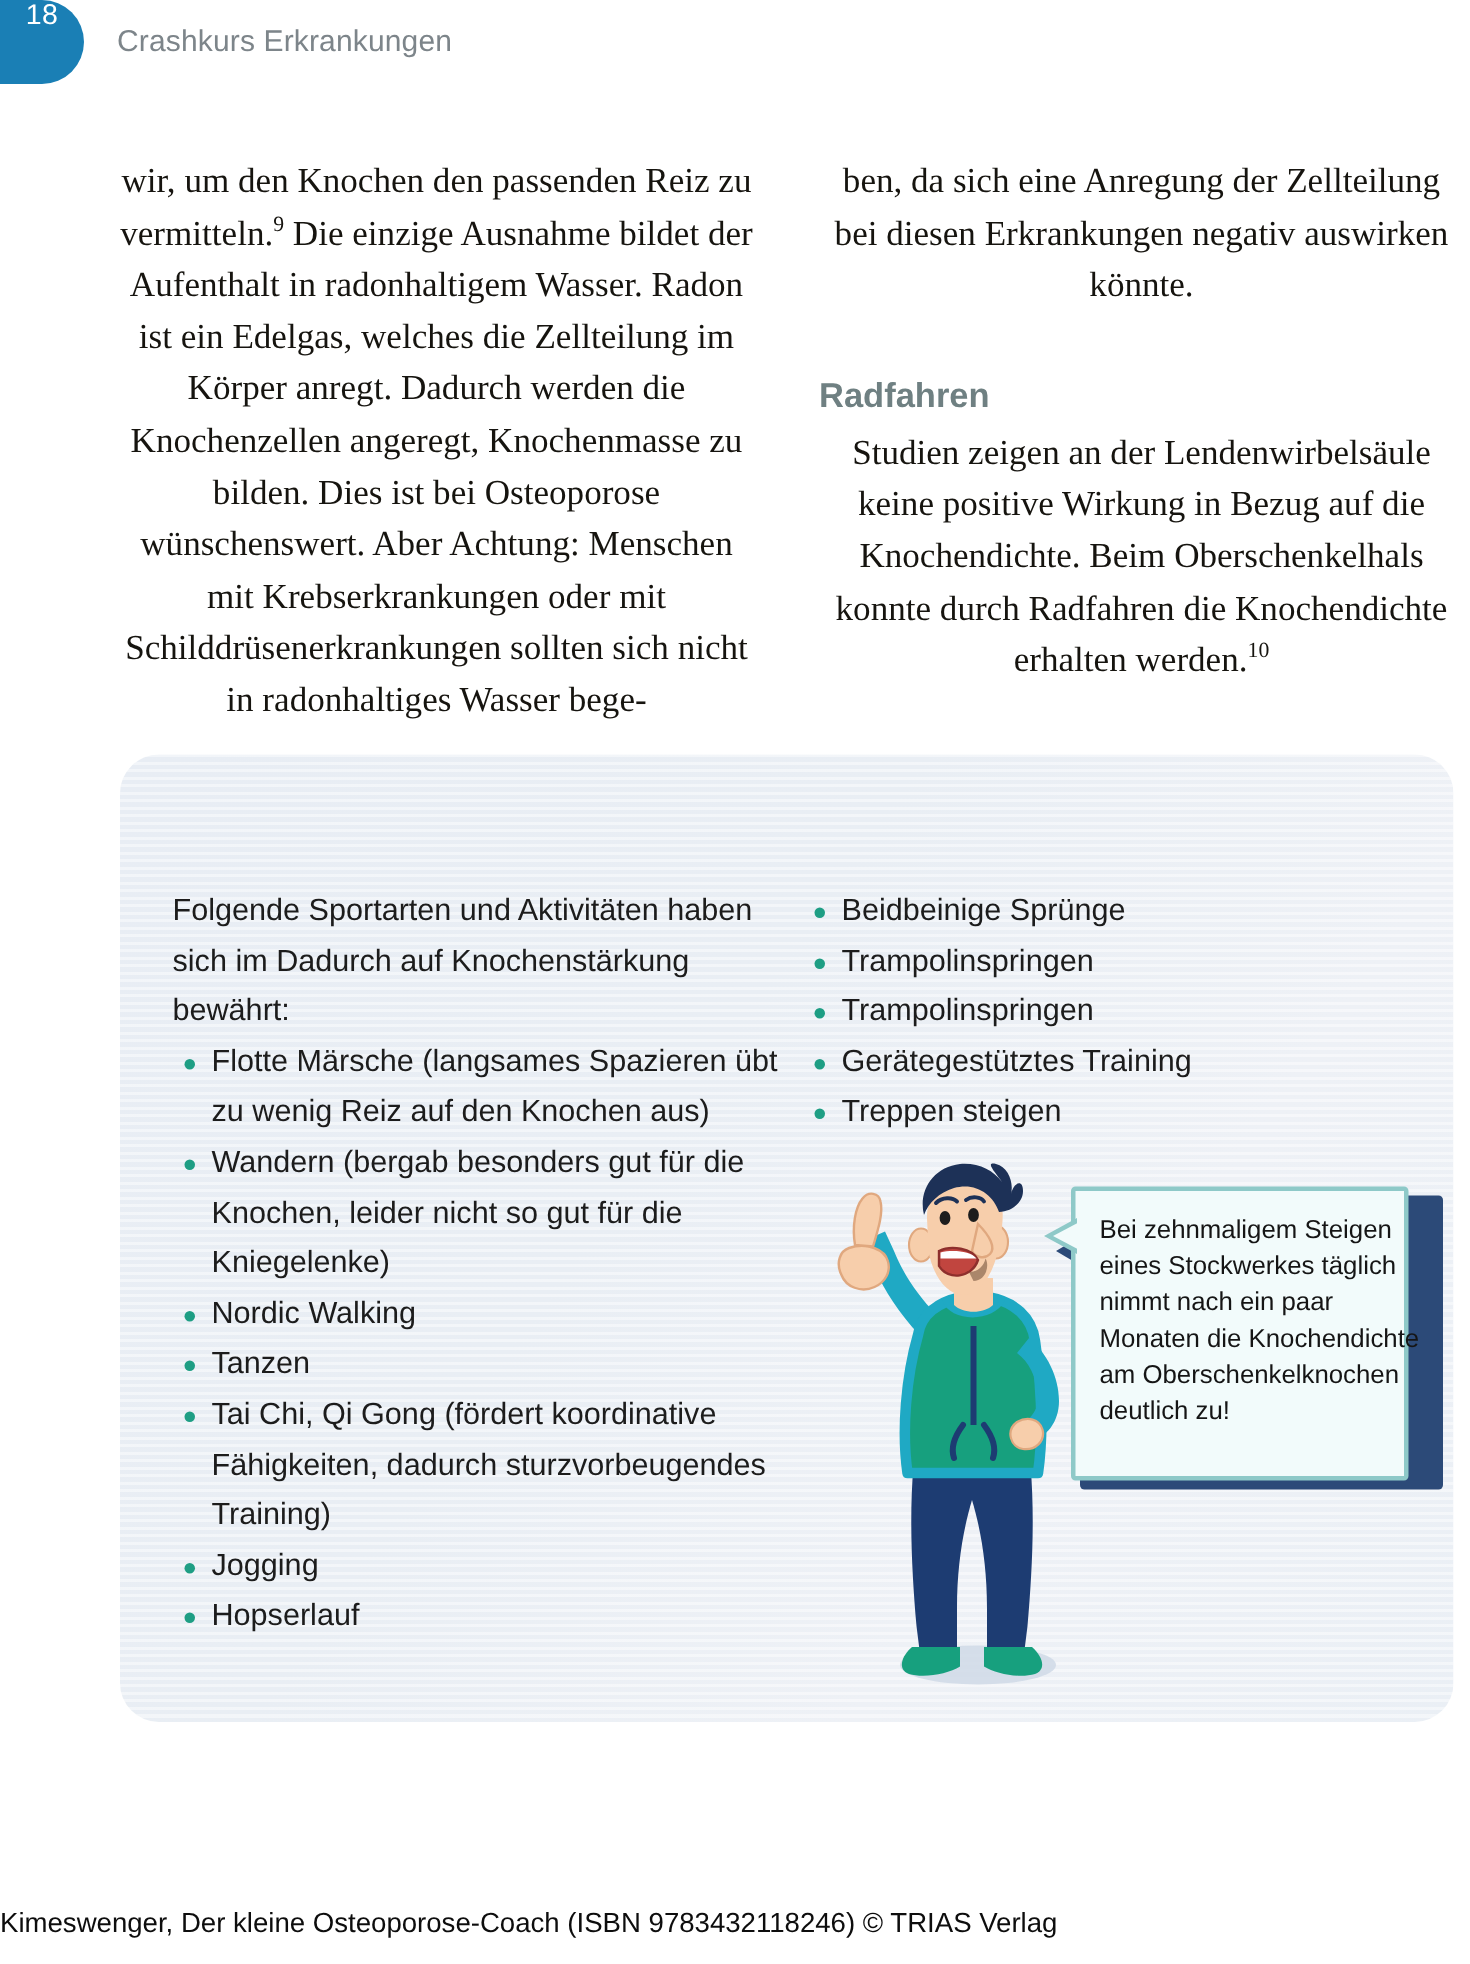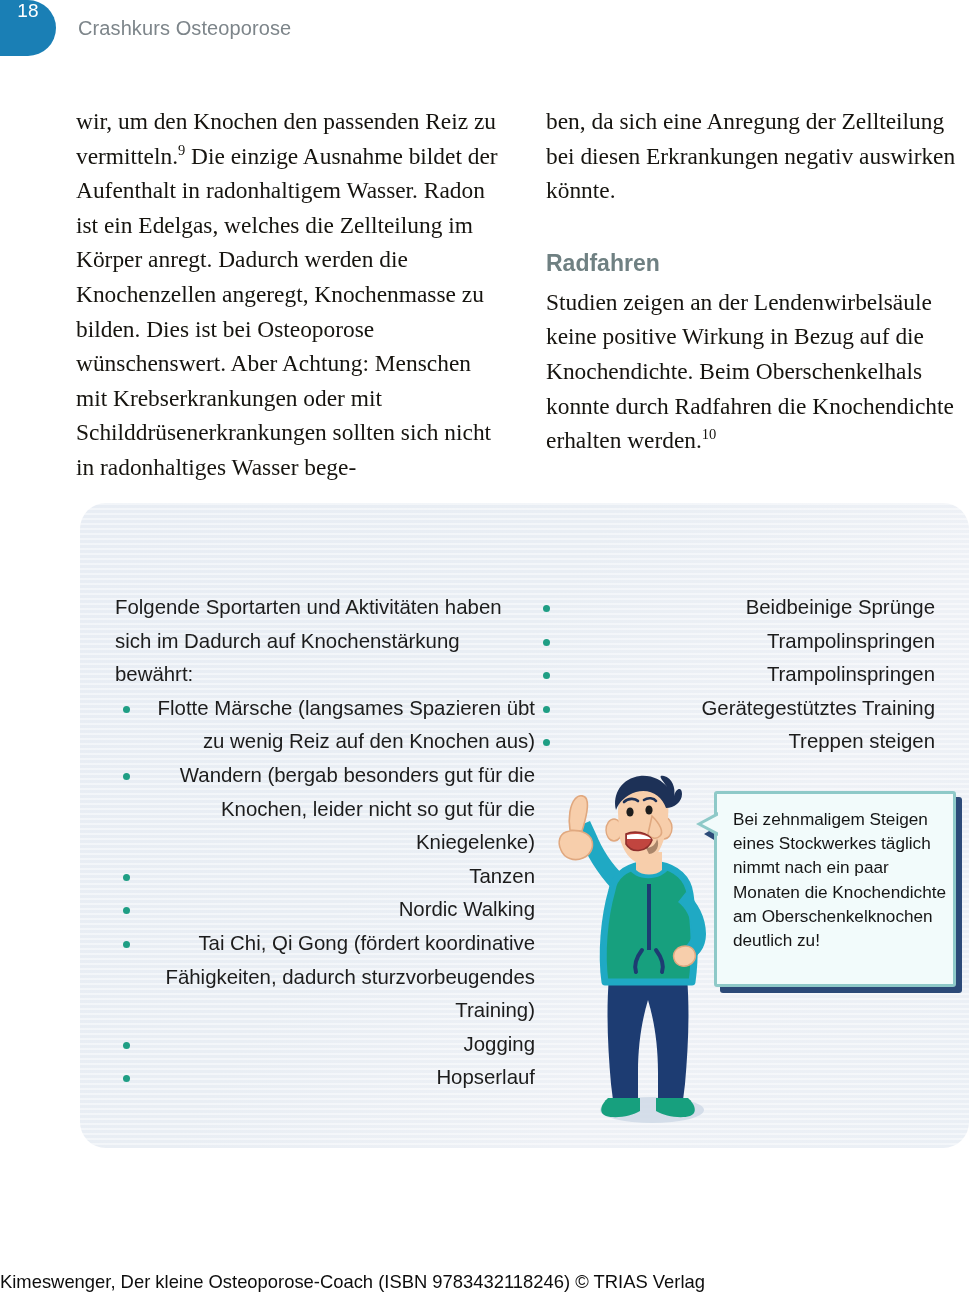--- a/index.html
+++ b/index.html
@@ -50,21 +50,21 @@
     top: 104px;
     width: 430px;
     font-family: "Liberation Serif", serif;
     font-size: 23.4px;
     line-height: 34.6px;
     color: #16140f;
   }
   .col-left  { left: 76px; }
   .col-right { left: 546px; }
 
-  .col p { margin: 0; }
+  .col p { margin: 0; text-align: center; }
   .col sup {
     font-size: 0.62em;
     vertical-align: super;
     line-height: 0;
   }
 
   .subhead {
     font-family: "Liberation Sans", sans-serif;
     font-size: 23px;
     color: #6f8082;
@@ -109,21 +109,20 @@
   .info-col-left  { left: 35px; top: 88px;  width: 420px; }
   .info-col-right { left: 455px; top: 88px; width: 400px; }
 
   .info-intro { margin: 0 0 0 0; }
 
   ul.bullets { list-style: none; margin: 0; padding: 0; }
   ul.bullets > li {
     position: relative;
     padding-left: 26px;
     margin: 0;
-    text-align: right;
   }
   ul.bullets > li::before {
     content: "";
     position: absolute;
     left: 8px;
     top: 14px;
     width: 7px;
     height: 7px;
     border-radius: 50%;
     background: #1e9e84;
@@ -161,21 +160,21 @@
     top: 24px;
     width: 0; height: 0;
     border-top: 13px solid transparent;
     border-bottom: 13px solid transparent;
     border-right: 22px solid #2c4a78;
   }
   .bubble {
     position: absolute;
     left: 0px;
     top: 0px;
-    width: 242px;
+    width: 225px;
     height: 196px;
     background: #f2fbfb;
     border: 3px solid #8ec9c8;
     border-radius: 3px;
   }
   .bubble-tail {
     position: absolute;
     left: -21px;
     top: 18px;
     width: 0; height: 0;
@@ -213,41 +212,41 @@
     color: #0d0d0d;
     font-family: "Liberation Sans", sans-serif;
   }
 </style>
 </head>
 <body>
 
 <div class="page-tab">
   <span class="page-tab-number">18</span>
 </div>
-<div class="running-head">Crashkurs Osteoporose</div>
+<div class="running-head">Crashkurs Erkrankungen</div>
 
 <div class="col col-left">
   <p><span>wir, um den Knochen den passenden Reiz zu vermitteln.</span><sup>9</sup><span> Die einzige Ausnahme bildet der Aufenthalt in radonhaltigem Wasser. Radon ist ein Edelgas, welches die Zellteilung im Körper anregt. Dadurch werden die Knochenzellen angeregt, Knochenmasse zu bilden. Dies ist bei Osteoporose wünschenswert. Aber Achtung: Menschen mit Krebserkrankungen oder mit Schilddrüsenerkrankungen sollten sich nicht in radonhaltiges Wasser bege-</span></p>
 </div>
 
 <div class="col col-right">
   <p>ben, da sich eine Anregung der Zellteilung bei diesen Erkrankungen negativ auswirken könnte.</p>
   <h2 class="subhead">Radfahren</h2>
   <p><span>Studien zeigen an der Lendenwirbelsäule keine positive Wirkung in Bezug auf die Knochendichte. Beim Oberschenkelhals konnte durch Radfahren die Knochendichte erhalten werden.</span><sup>10</sup></p>
 </div>
 
 <div class="info-box">
 
   <div class="info-col info-col-left">
     <p class="info-intro">Folgende Sportarten und Aktivitäten haben sich im Dadurch auf Knochenstärkung bewährt:</p>
     <ul class="bullets">
       <li>Flotte Märsche (langsames Spazieren übt zu wenig Reiz auf den Knochen aus)</li>
       <li>Wandern (bergab besonders gut für die Knochen, leider nicht so gut für die Kniegelenke)</li>
+      <li>Nordic Walking</li>
       <li>Tanzen</li>
-      <li>Nordic Walking</li>
       <li>Tai Chi, Qi Gong (fördert koordinative Fähigkeiten, dadurch sturzvorbeugendes Training)</li>
       <li>Jogging</li>
       <li>Hopserlauf</li>
     </ul>
   </div>
 
   <div class="info-col info-col-right">
     <ul class="bullets">
       <li>Beidbeinige Sprünge</li>
       <li>Trampolinspringen</li>

